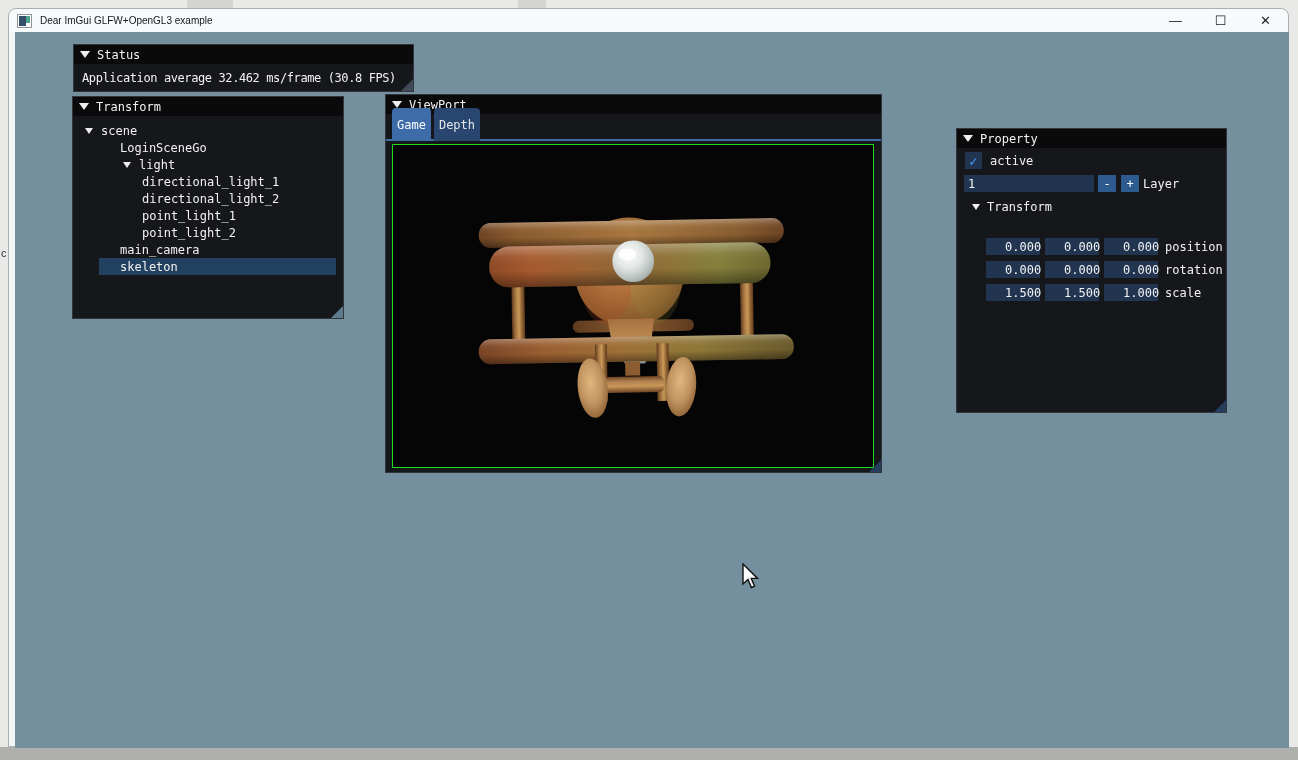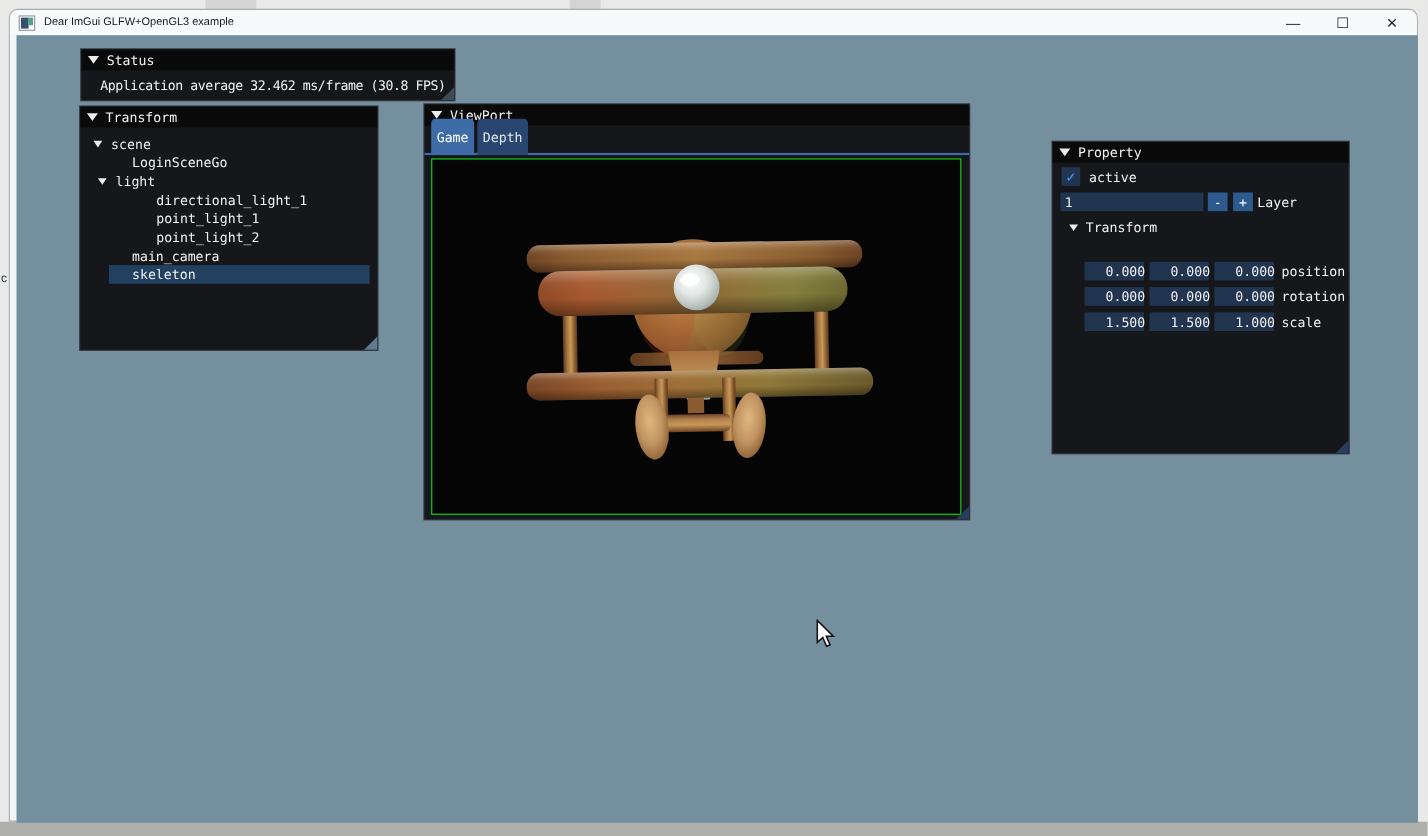--- a/index.html
+++ b/index.html
@@ -33,28 +33,28 @@
   .panel-title { height:19px; background:#0A0A0A; display:flex; align-items:center; padding-left:6px; }
   .panel-title .tri { width:0; height:0; border-left:5px solid transparent; border-right:5px solid transparent;
     border-top:7px solid #EDEDED; margin-right:7px; }
   .panel-title span { white-space:nowrap; }
   .grip { position:absolute; right:0; bottom:0; width:0; height:0;
     border-bottom:12px solid #5E7A8E; border-left:12px solid transparent; }
   .grip.navy { border-bottom-color:#263C5C; }
   .grip.gray { border-bottom-color:#3E4A57; }
 
   
-  .status-msg { padding:7px 8px; white-space:nowrap; letter-spacing:-0.4px;text-align:right; }
+  .status-msg { padding:7px 8px; white-space:nowrap; letter-spacing:-0.4px; }
 
   
   .tree { padding-top:6px; }
   .tree-row { height:17px; display:flex; align-items:center; white-space:nowrap; }
   .tree-arrow { width:0; height:0; border-left:4px solid transparent; border-right:4px solid transparent;
     border-top:6px solid #EDEDED; margin-right:8px; }
-  .ind0 { padding-left:12px; } .ind1t { padding-left:47px; } .ind1a { padding-left:16px; } .ind2 { padding-left:69px; }
+  .ind0 { padding-left:12px; } .ind1t { padding-left:47px; } .ind1a { padding-left:50px; } .ind2 { padding-left:69px; }
   .tree-row.selected { background:#22405F; margin-left:26px; margin-right:7px; padding-left:21px; }
 
   
   .tabbar { display:flex; align-items:flex-end; position:relative; height:27px; padding-left:6px; }
   .tabbar::after { content:""; position:absolute; left:0; right:0; bottom:0; height:2px; background:#3E6CA8; }
   .tab { height:33px; padding:0 5px; display:flex; align-items:center; border-radius:4px 4px 0 0; margin-right:3px;
     position:relative; z-index:1; }
   .tab.active { background:#3E6CA8; color:#FFFFFF; }
   .tab.inactive { background:#28466F; color:#E4E8EC; }
   .vp-image { margin:3px 0 0 6px; width:482px; height:324px; background:#050505; border:1px solid #1EDC1E; position:relative; }
@@ -123,20 +123,23 @@
           </div>
           <div class="tree-row ind1t">
             <span>LoginSceneGo</span>
           </div>
           <div class="tree-row ind1a">
             <div class="tree-arrow"></div>
             <span>light</span>
           </div>
           <div class="tree-row ind2">
             <span>directional_light_1</span>
+          </div>
+          <div class="tree-row ind2">
+            <span>directional_light_2</span>
           </div>
           <div class="tree-row ind2">
             <span>point_light_1</span>
           </div>
           <div class="tree-row ind2">
             <span>point_light_2</span>
           </div>
           <div class="tree-row ind1t">
             <span>main_camera</span>
           </div>

